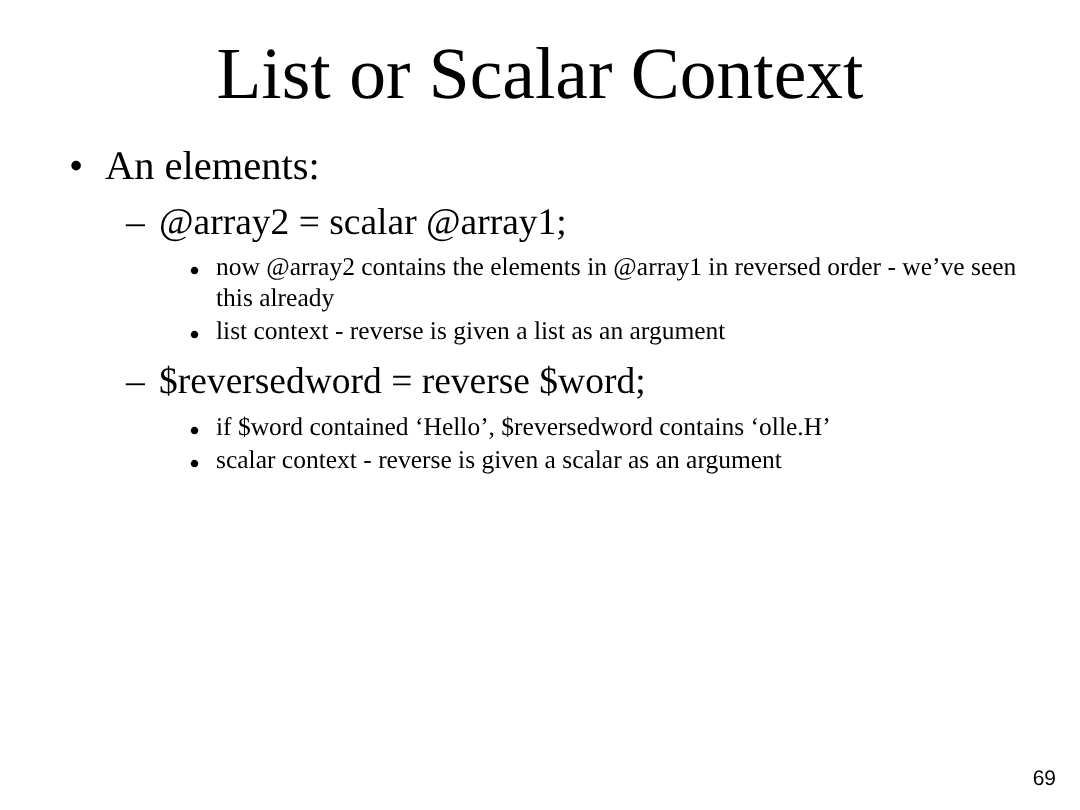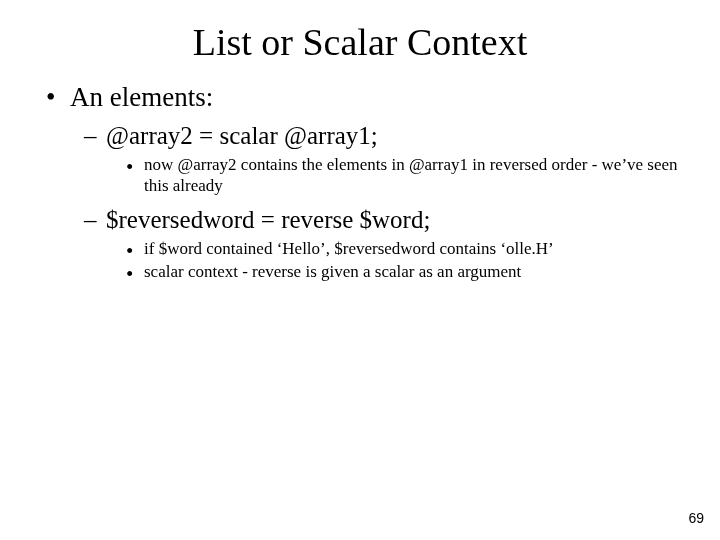--- a/index.html
+++ b/index.html
@@ -1,18 +1,18 @@
 <!DOCTYPE html>
 <html><head>
 <meta charset="utf-8">
 <style>
   * { margin: 0; padding: 0; box-sizing: border-box; }
   html, body { width: 720px; height: 540px; background: #fff; font-family: "Times New Roman", Times, serif; color: #000; }
   .slide { width: 720px; height: 540px; position: relative; padding: 14px 40px 0 40px; }
-  .title { font-size: 38px; text-align: center; margin: 6px 0 18px 0; font-weight: 400; }
+  .title { font-size: 49px; text-align: center; margin: 6px 0 18px 0; font-weight: 400; }
   ul.level1 { list-style: none; margin-left: 4px; }
   ul.level1 > li { font-size: 27px; line-height: 1.18; margin-bottom: 2px; padding-left: 26px; position: relative; }
   ul.level1 > li::before { content: "•"; position: absolute; left: 2px; top: 0; font-size: 27px; }
   ul.level2 { list-style: none; margin: 6px 0 6px 14px; }
   ul.level2 > li { font-size: 25px; line-height: 1.25; padding-left: 22px; position: relative; margin-bottom: 2px; }
   ul.level2 > li::before { content: "–"; position: absolute; left: 0; top: 0; }
   ul.level3 { list-style: none; margin: 4px 0 8px 20px; }
   ul.level3 > li { font-size: 17px; line-height: 1.2; padding-left: 18px; position: relative; margin-bottom: 2px; }
   ul.level3 > li::before { content: "•"; position: absolute; left: 0; top: 0; font-size: 21px; }
   .pagenum { position: absolute; right: 16px; bottom: 14px; font-size: 14px; font-family: Arial, Helvetica, sans-serif; }
@@ -24,20 +24,21 @@
   <h1 class="title">List or Scalar Context</h1>
 
   <ul class="level1">
     <li>
       <span>An elements:</span>
       <ul class="level2">
         <li>
           <span>@array2 = scalar @array1;</span>
           <ul class="level3">
             <li>now @array2 contains the elements in @array1 in reversed order - we’ve seen this already</li>
+            <li>list context - reverse is given a list as an argument</li>
           </ul>
         </li>
         <li>
           <span>$reversedword = reverse $word;</span>
           <ul class="level3">
             <li>if $word contained ‘Hello’, $reversedword contains ‘olle.H’</li>
             <li>scalar context - reverse is given a scalar as an argument</li>
           </ul>
         </li>
       </ul>

